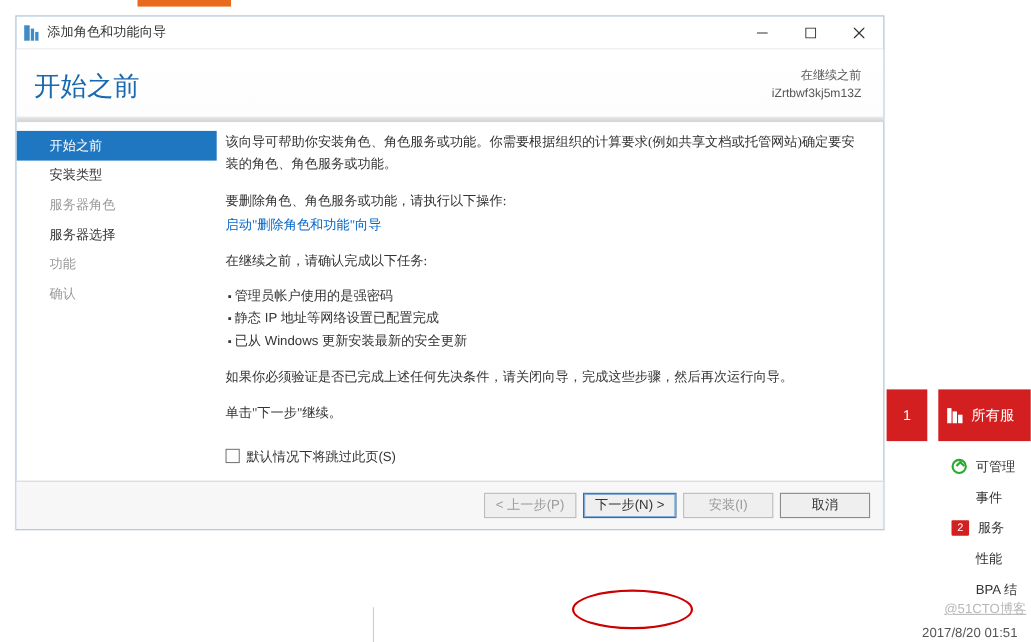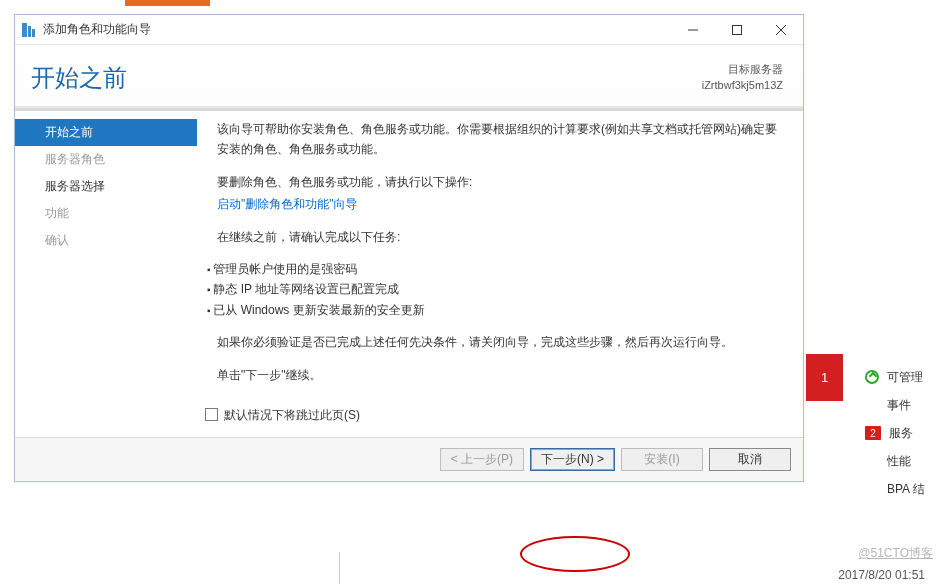--- a/index.html
+++ b/index.html
@@ -186,21 +186,21 @@
   }
 
   .content-col {
     flex: 1;
     padding: 8px 24px 0 8px;
     font-size: 12px;
     color: #333;
     line-height: 1.7;
     position: relative;
   }
-  .content-col p { margin: 0 0 12px 12px; }
+  .content-col p { margin: 0 0 12px 0; font-family: Liberation Serif, serif; }
   .content-col .link { color: #0066cc; }
   .bul { padding-left: 2px; margin: 0 0 12px 0; list-style: none; }
   .bul li::before { content: "▪ "; font-size: 10px; }
   .skip-row {
     position: absolute;
     left: 8px; bottom: 12px;
     display: flex; align-items: center; gap: 6px;
   }
   .skip-row .chk {
     width: 13px; height: 13px;
@@ -242,20 +242,28 @@
   }
 </style>
 </head>
 <body>
 
 <div class="bg-orange-top"></div>
 <div class="bg-gray-bottom"></div>
 
 <div class="bg-red-number">1</div>
 <div class="bg-side-panel">
+  <div class="bg-side-header">
+    <svg width="16" height="14" viewBox="0 0 16 14">
+        <rect x="0" y="0" width="4" height="14" fill="#fff"></rect>
+        <rect x="5" y="3" width="4" height="11" fill="#fff"></rect>
+        <rect x="10" y="6" width="4" height="8" fill="#fff"></rect>
+      </svg>
+    <span>所有服</span>
+  </div>
   <div class="bg-side-list">
     <div class="row">
         <span class="ring-icon"></span>
         <span>可管理</span>
       </div>
     <div class="row">
         <span style="width:14px"></span>
         <span>事件</span>
       </div>
     <div class="row">
@@ -300,29 +308,30 @@
         <svg width="10" height="10">
           <line x1="0" y1="0" x2="10" y2="10" stroke="#333" stroke-width="1"></line>
           <line x1="10" y1="0" x2="0" y2="10" stroke="#333" stroke-width="1"></line>
         </svg>
       </div>
   </div>
 
   <div class="header-band">
     <div class="header-title">开始之前</div>
     <div class="target-block">
-      <div>目标服务器</div>
+      <div>在继续之前</div>
       <div class="srv">iZrtbwf3kj5m13Z</div>
     </div>
     <div class="header-bar-line"></div>
   </div>
 
   <div class="body-row">
     <div class="nav-col">
       <div class="nav-item selected">开始之前</div>
+      <div class="nav-item enabled">安装类型</div>
       <div class="nav-item">服务器角色</div>
       <div class="nav-item enabled">服务器选择</div>
       <div class="nav-item">功能</div>
       <div class="nav-item">确认</div>
     </div>
 
     <div class="content-col">
       <p>该向导可帮助你安装角色、角色服务或功能。你需要根据组织的计算要求(例如共享文档或托管网站)确定要安装的角色、角色服务或功能。</p>
       <p style="margin-bottom:2px">要删除角色、角色服务或功能，请执行以下操作:</p>
       <p><span class="link">启动"删除角色和功能"向导</span></p>

